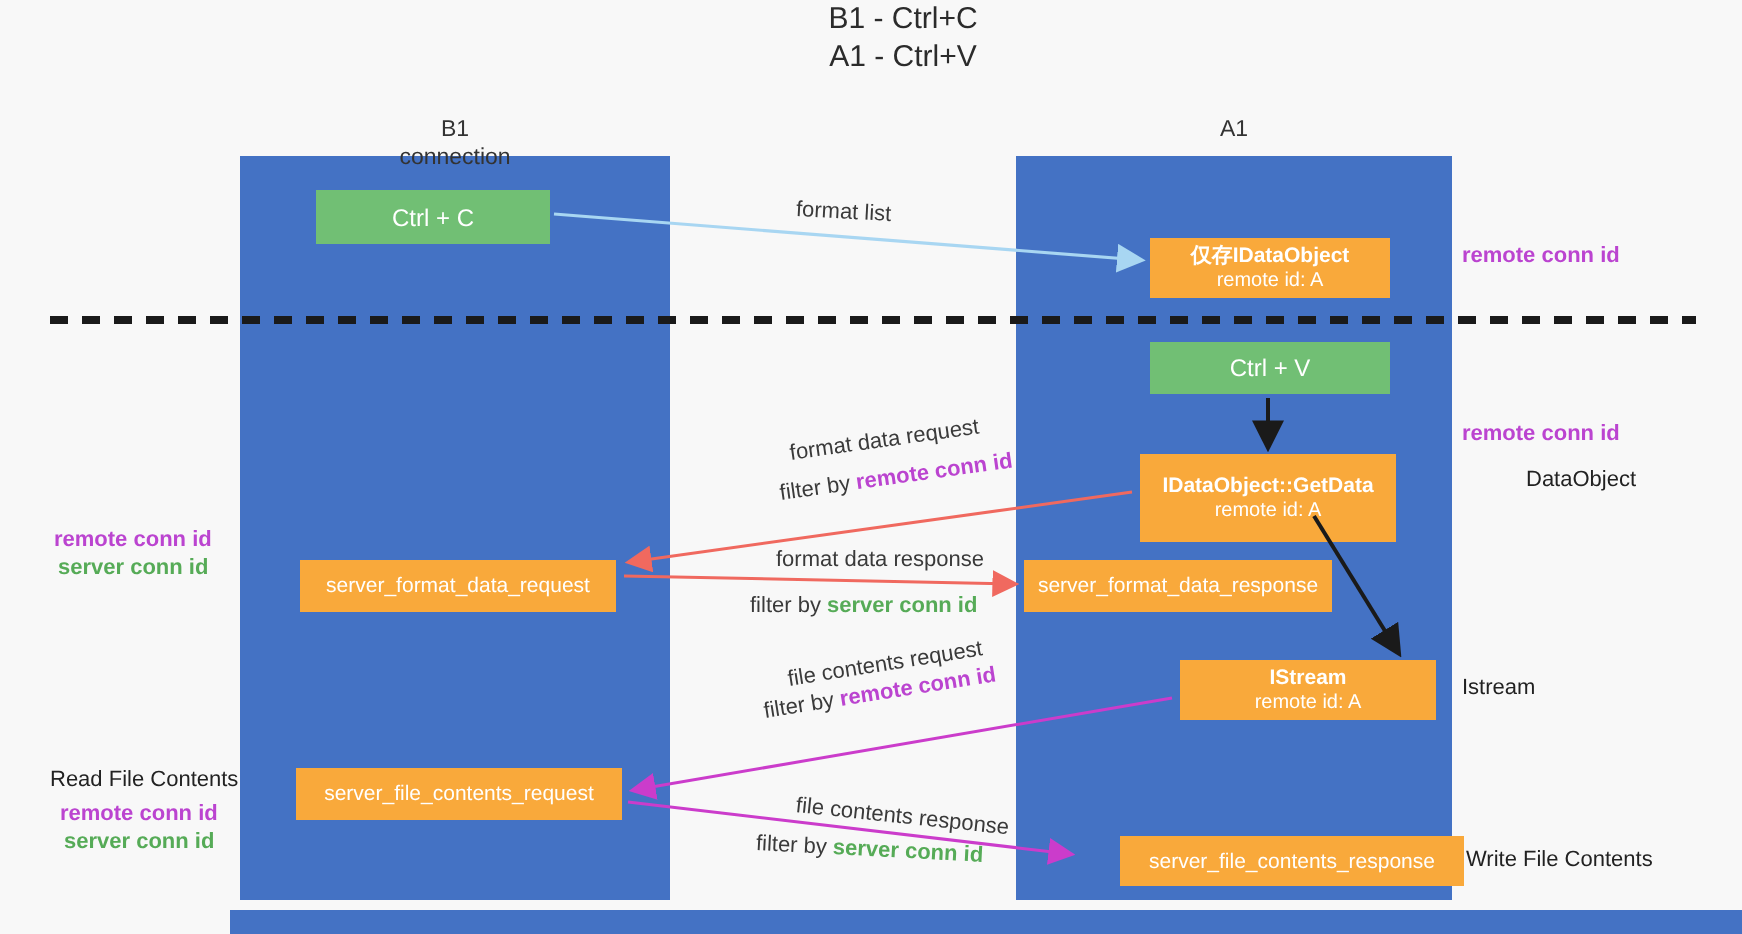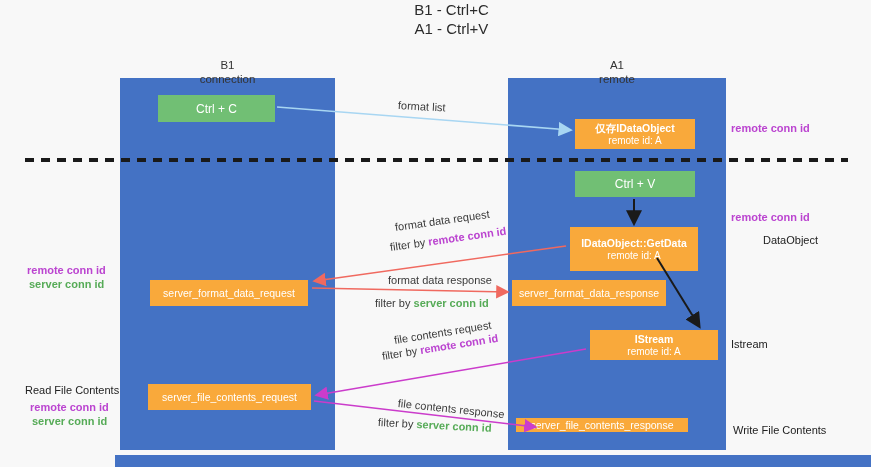--- a/index.html
+++ b/index.html
@@ -35,21 +35,20 @@
     <div class="title-line">B1 - Ctrl+C</div>
     <div class="title-line">A1 - Ctrl+V</div>
   </div>
 
   <div class="col-header" style="left:120px; top:46px; width:215px;">
     <div>B1</div>
     <div>connection</div>
   </div>
   <div class="col-header" style="left:508px; top:46px; width:218px;">
     <div>A1</div>
-    <div>remote</div>
   </div>
 
   <div class="col" style="left:120px; top:78px; width:215px; height:372px;"></div>
   <div class="col" style="left:508px; top:78px; width:218px; height:372px;"></div>
   <div class="bottom-strip" style="left:115px; top:455px; width:756px; height:12px;"></div>
 
   <div class="node green node-big" style="left:158px; top:95px; width:117px; height:27px;">
     <span>Ctrl + C</span>
   </div>
 
@@ -77,21 +76,21 @@
 
   <div class="node orange" style="left:590px; top:330px; width:128px; height:30px;">
     <span class="l1">IStream</span>
     <span class="l2">remote id: A</span>
   </div>
 
   <div class="node orange single" style="left:148px; top:384px; width:163px; height:26px;">
     <span>server_file_contents_request</span>
   </div>
 
-  <div class="node orange single" style="left:516px; top:418px; width:172px; height:14px;">
+  <div class="node orange single" style="left:560px; top:418px; width:172px; height:25px;">
     <span>server_file_contents_response</span>
   </div>
 
   <svg class="overlay" width="871" height="467" viewBox="0 0 871 467">
     <defs>
       <marker id="mBlue" markerWidth="9" markerHeight="9" viewBox="0 0 10 10" refX="8" refY="5" orient="auto">
           <path d="M0,0L10,5L0,10z" fill="#a8d6f2"></path>
         </marker>
       <marker id="mBlack" markerWidth="8" markerHeight="8" viewBox="0 0 10 10" refX="8" refY="5" orient="auto">
           <path d="M0,0L10,5L0,10z" fill="#1a1a1a"></path>

